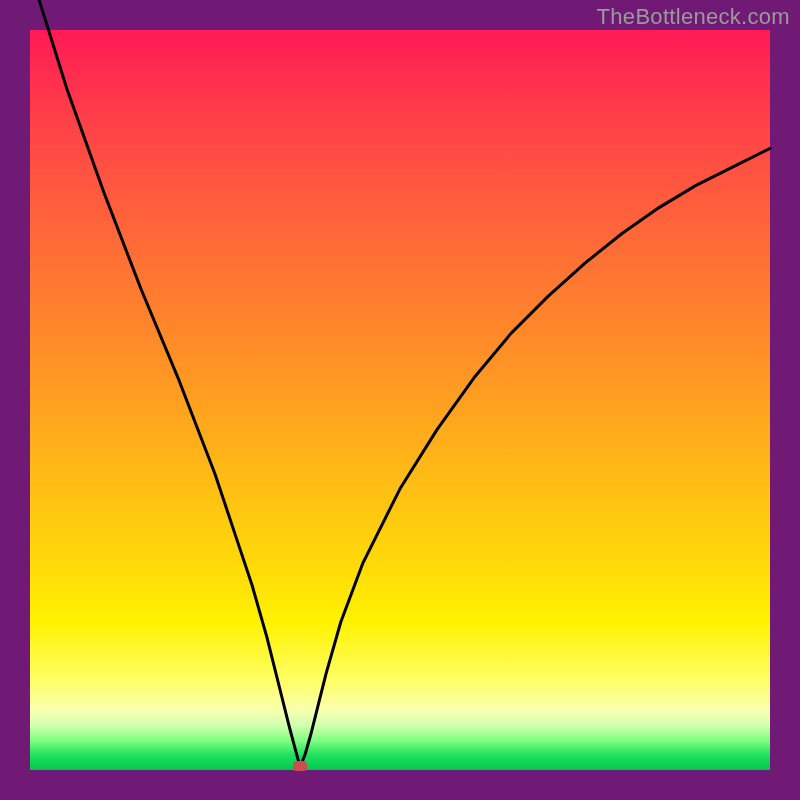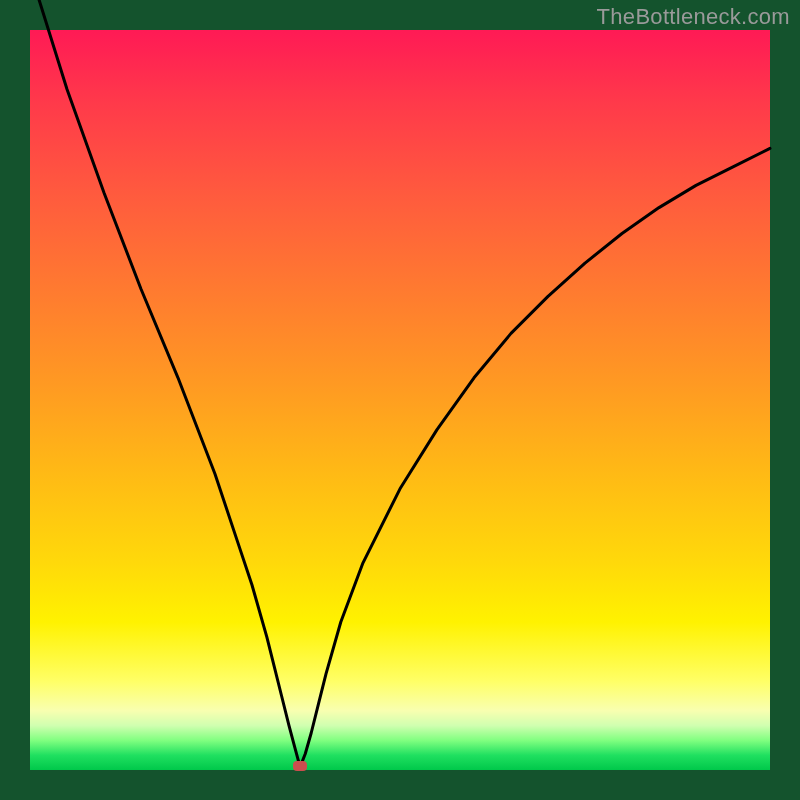--- a/index.html
+++ b/index.html
@@ -10,21 +10,21 @@
     background: #000;
     overflow: hidden;
     font-family: Arial, Helvetica, sans-serif;
   }
   .chart-frame {
     position: absolute;
     left: 0;
     top: 0;
     width: 800px;
     height: 800px;
-    background: #14532d;
+    background: #701a75;
   }
   .plot-area {
     position: absolute;
     left: 30px;
     top: 30px;
     width: 740px;
     height: 740px;
     
     background: linear-gradient(
       to bottom,

